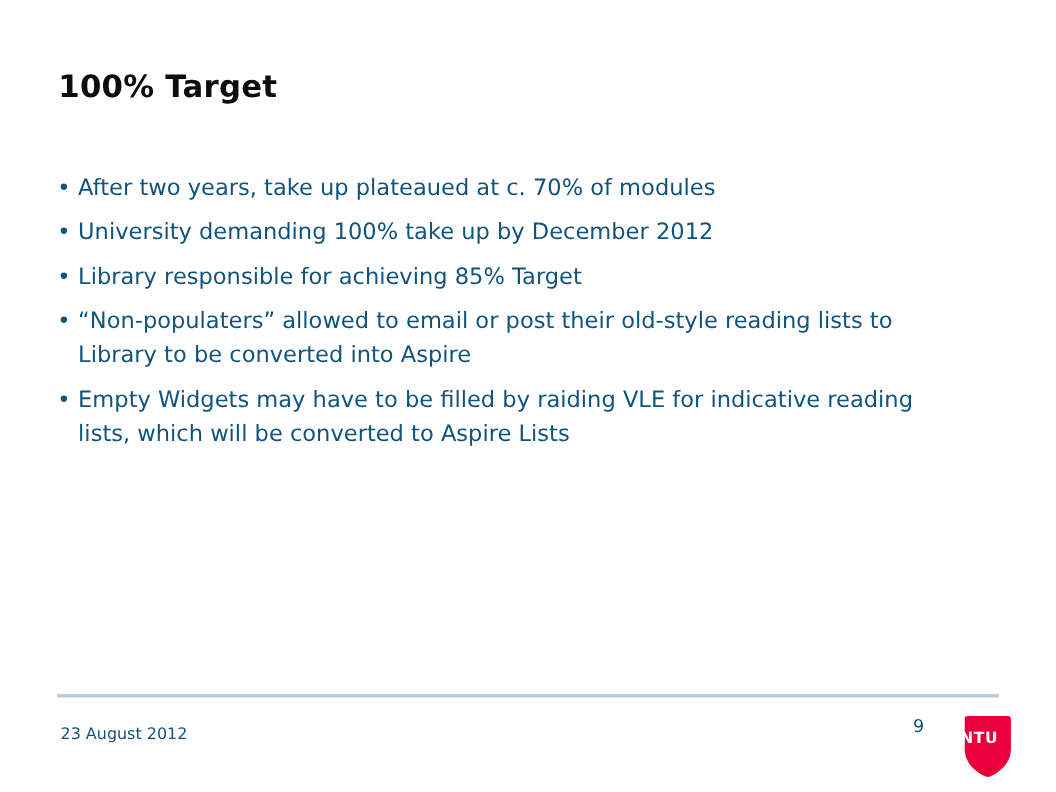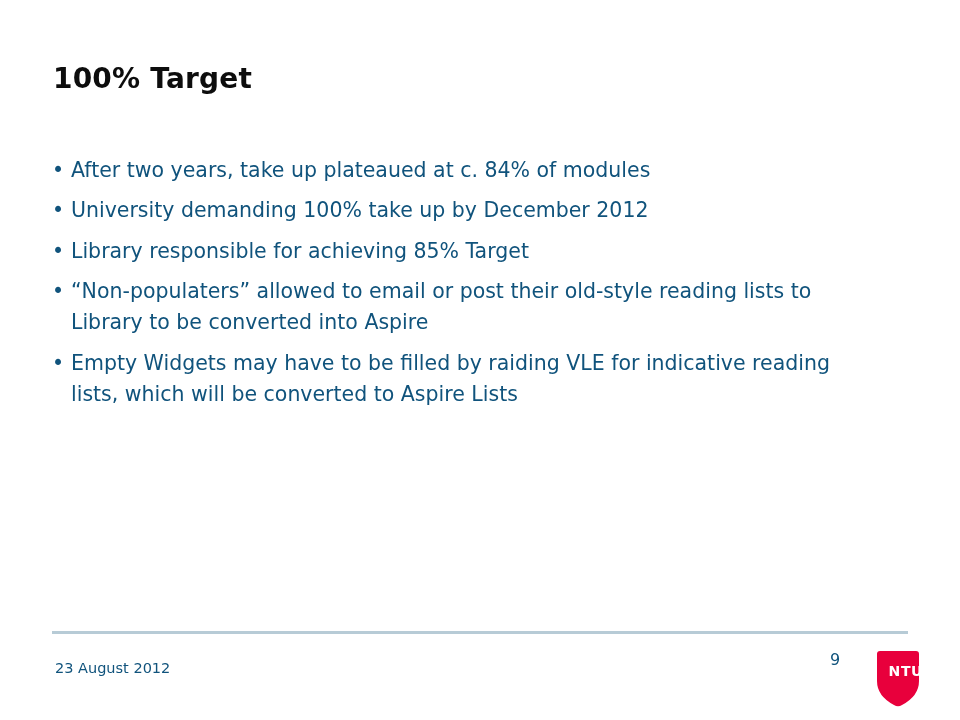--- a/index.html
+++ b/index.html
@@ -109,40 +109,40 @@
   .logo-shield svg {
     display: block;
     width: 50px;
     height: 58px;
   }
   .logo-text {
     position: absolute;
     left: 0;
     top: 13px;
     width: 50px;
-    text-align: right;
+    text-align: left;
     font-size: 14px;
     font-weight: bold;
     color: #ffffff;
     letter-spacing: 0.6px;
     pointer-events: none;
   }
 </style>
 </head>
 <body>
 
 <div class="slide">
 
   <h1 class="slide-title">100% Target</h1>
 
   <ul class="body-list">
 
     <li class="bullet-item">
       <span class="bullet-dot">•</span>
-      <span class="bullet-text">After two years, take up plateaued at c. 84% of modules</span>
+      <span class="bullet-text">After two years, take up plateaued at c. 70% of modules</span>
     </li>
 
     <li class="bullet-item">
       <span class="bullet-dot">•</span>
       <span class="bullet-text">University demanding 100% take up by December 2012</span>
     </li>
 
     <li class="bullet-item">
       <span class="bullet-dot">•</span>
       <span class="bullet-text">Library responsible for achieving 85% Target</span>

